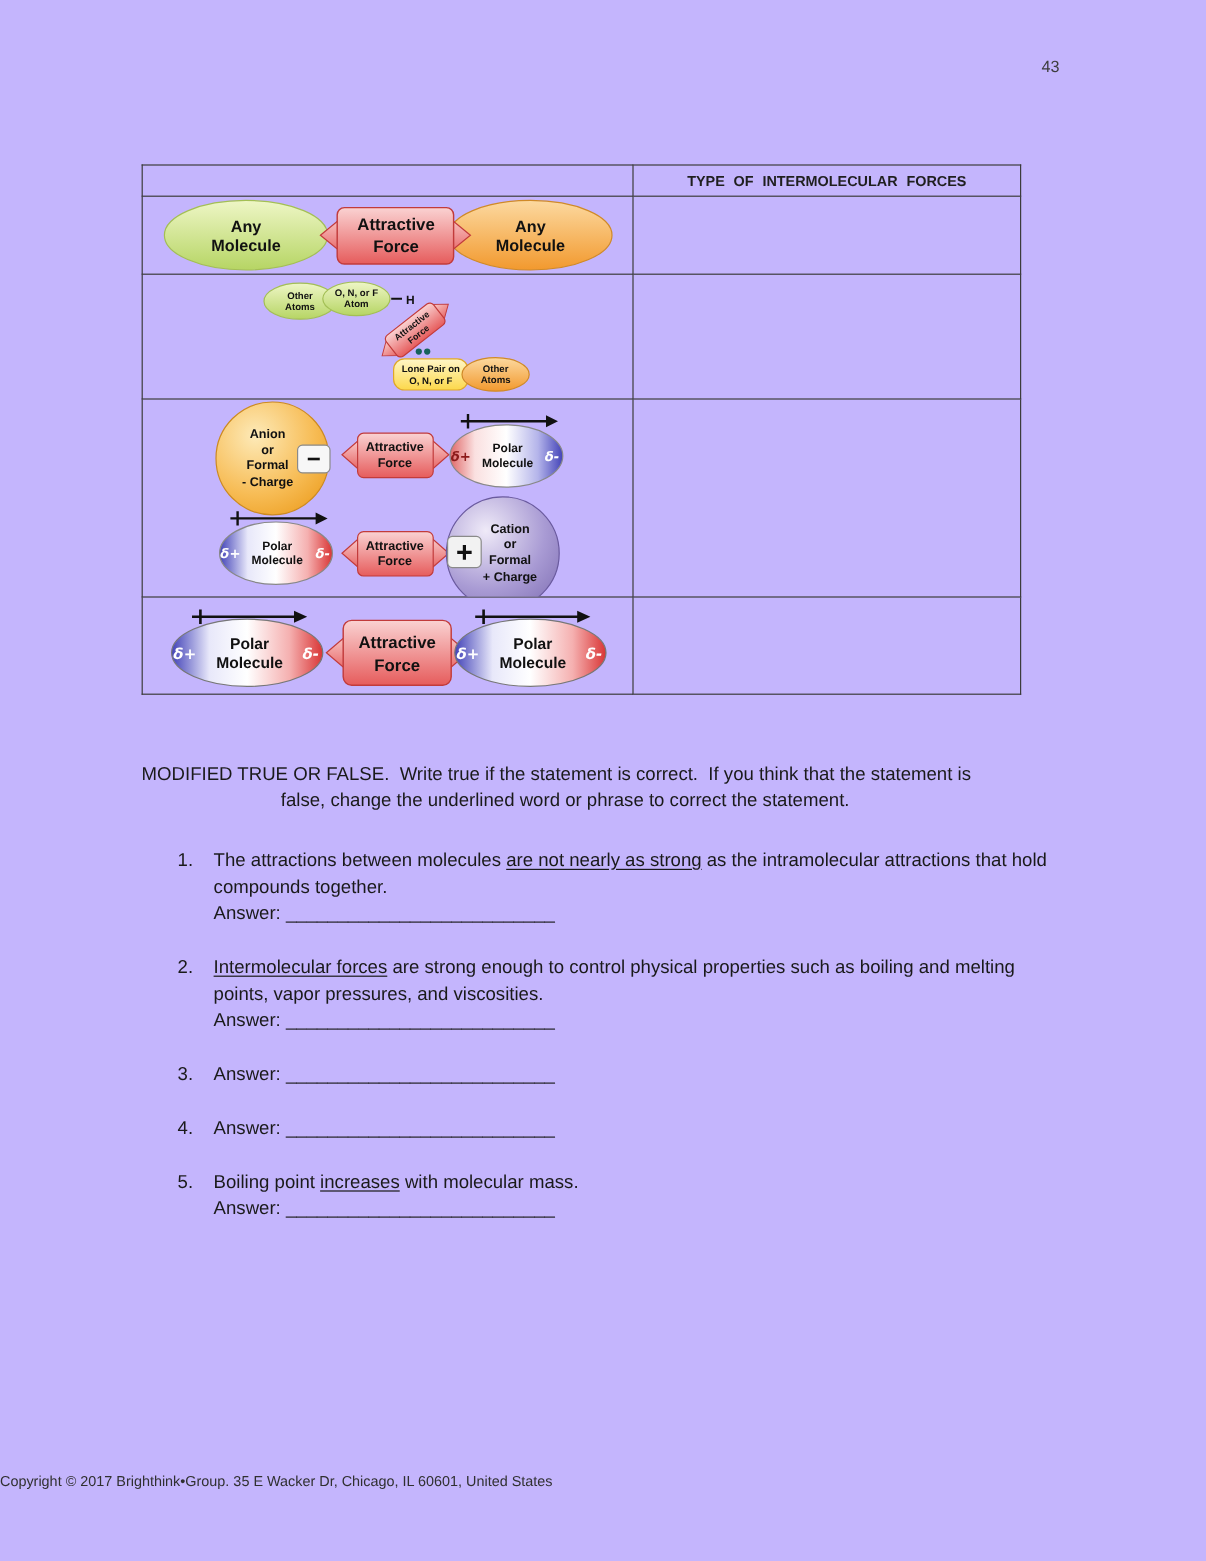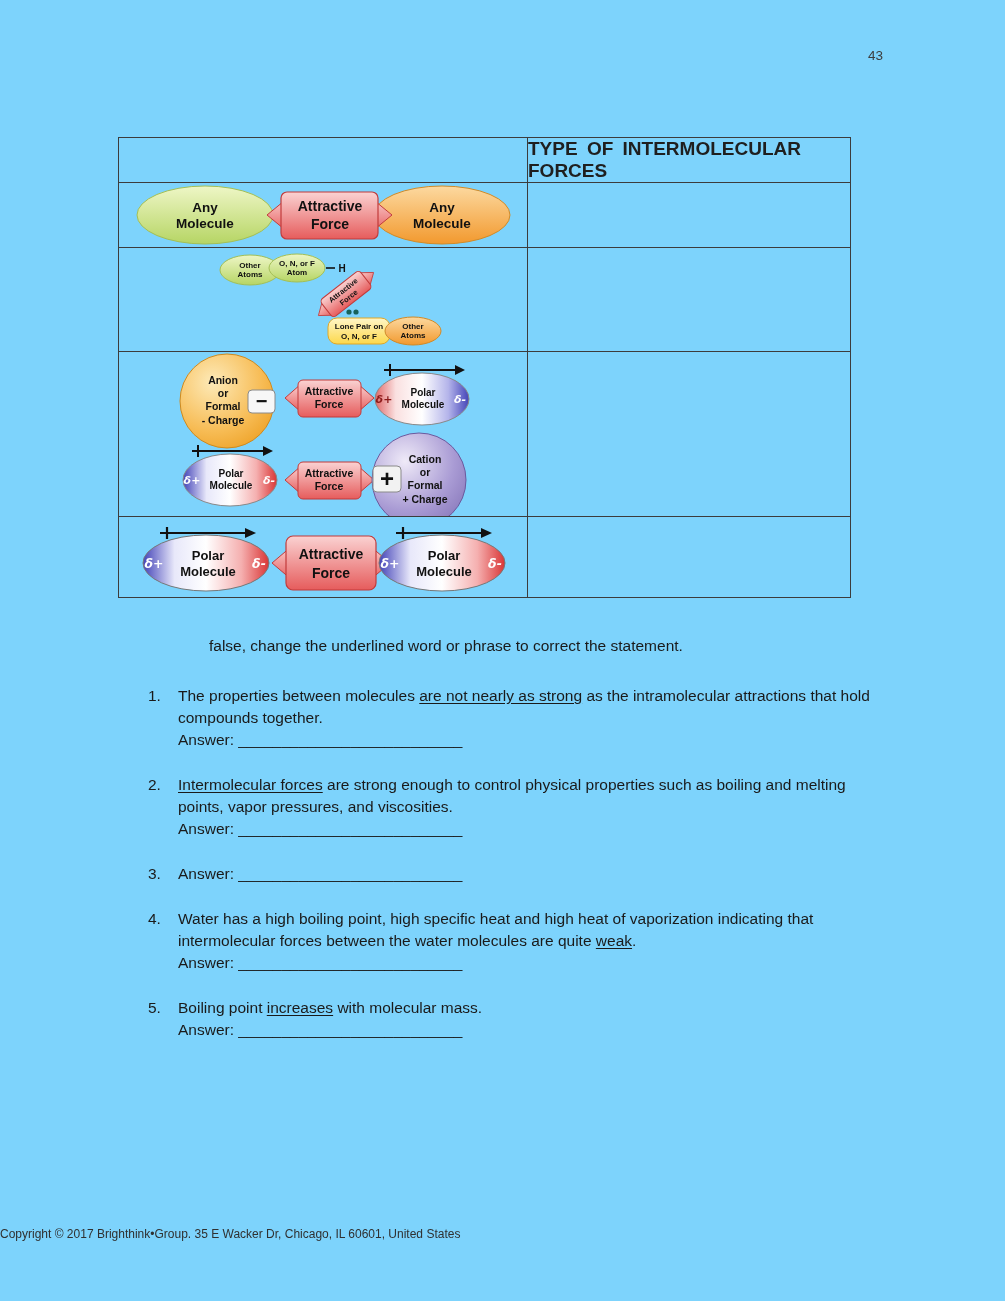--- a/index.html
+++ b/index.html
@@ -1,39 +1,39 @@
 <!DOCTYPE html>
 <html><head>
 <meta charset="utf-8">
 <style>
   * { margin:0; padding:0; box-sizing:border-box; }
   html,body { background:#ffffff; }
   body { font-family:"Liberation Sans", sans-serif; color:#1a1a1a; }
-  .page { position:relative; width:1005px; height:1301px; background:#7dd3fc; overflow:hidden; }
+  .page { position:relative; width:1005px; height:1301px; background:#c4b5fd; overflow:hidden; }
 
   .page-number { position:absolute; top:48px; left:868px; font-size:13.5px; color:#3d3d3d; }
 
   
   .imf-table { position:absolute; top:137px; left:118px; border-collapse:collapse; }
   .imf-table td { border:1px solid #3c3c3c; padding:0; vertical-align:middle; }
   .col-diagram { width:409px; text-align:center; }
   .col-type { width:323px; }
-  .header-cell { font-weight:bold; font-size:19px; text-align:left; word-spacing:4px; color:#1f1f1f; }
+  .header-cell { font-weight:bold; font-size:12px; text-align:center; word-spacing:4px; color:#1f1f1f; }
   .imf-table svg { display:block; margin:0 auto; }
 
   
   svg text { font-family:"Liberation Sans", sans-serif; }
   .dt { font-weight:bold; fill:#111; text-anchor:middle; }
   .di { font-family:"DejaVu Sans", sans-serif; font-style:italic; font-weight:bold; text-anchor:middle; }
 
   
   .exercise { position:absolute; top:635px; left:118px; width:760px; }
   .exercise-title { font-size:19.5px; font-weight:bold; color:#7030a0; margin-bottom:17px; }
   .instr { font-size:15.5px; line-height:22px; white-space:pre-wrap; color:#1a1a1a; }
-  .instr-l2 { margin-left:91px; }
+  .instr-l2 { margin-left:116px; }
   .questions { margin-top:28px; margin-left:30px; }
   .question { display:flex; margin-bottom:23px; }
   .qnum { width:30px; font-size:15.5px; line-height:22px; flex:0 0 30px; }
   .qbody { width:700px; }
   .qtext { font-size:15.5px; line-height:22px; }
   .u { text-decoration:underline; text-underline-offset:2px; }
   .answer-line { font-size:15.5px; line-height:22px; }
   .blank { letter-spacing:0; }
 
   .footer { position:absolute; top:1227px; left:0; width:100%; text-align:left; font-size:12px; color:#303030; }
@@ -238,28 +238,29 @@
           <text class="dt" font-size="13" x="324" y="58">Molecule</text>
           <text class="di" font-size="12.5" x="375" y="50" fill="#ffffff">δ-</text>
         </svg>
       </td>
       <td class="col-type"></td>
     </tr>
   </tbody>
     </table>
 
   <div class="exercise">
+    <div class="instr">MODIFIED TRUE OR FALSE.  Write true if the statement is correct.  If you think that the statement is</div>
     <div class="instr instr-l2">false, change the underlined word or phrase to correct the statement.</div>
 
     <div class="questions">
 
       <div class="question">
         <span class="qnum">1.</span>
         <div class="qbody">
-          <p class="qtext"><span>The properties between molecules </span><span class="u">are not nearly as strong</span><span> as the intramolecular attractions that hold compounds together.</span></p>
+          <p class="qtext"><span>The attractions between molecules </span><span class="u">are not nearly as strong</span><span> as the intramolecular attractions that hold compounds together.</span></p>
           <p class="answer-line"><span>Answer: </span><span class="blank">__________________________</span></p>
         </div>
       </div>
 
       <div class="question">
         <span class="qnum">2.</span>
         <div class="qbody">
           <p class="qtext"><span></span><span class="u">Intermolecular forces</span><span> are strong enough to control physical properties such as boiling and melting points, vapor pressures, and viscosities.</span></p>
           <p class="answer-line"><span>Answer: </span><span class="blank">__________________________</span></p>
         </div>
@@ -268,21 +269,20 @@
       <div class="question">
         <span class="qnum">3.</span>
         <div class="qbody">
           <p class="answer-line"><span>Answer: </span><span class="blank">__________________________</span></p>
         </div>
       </div>
 
       <div class="question">
         <span class="qnum">4.</span>
         <div class="qbody">
-          <p class="qtext"><span>Water has a high boiling point, high specific heat and high heat of vaporization indicating that intermolecular forces between the water molecules are quite </span><span class="u">weak</span><span>.</span></p>
           <p class="answer-line"><span>Answer: </span><span class="blank">__________________________</span></p>
         </div>
       </div>
 
       <div class="question">
         <span class="qnum">5.</span>
         <div class="qbody">
           <p class="qtext"><span>Boiling point </span><span class="u">increases</span><span> with molecular mass.</span></p>
           <p class="answer-line"><span>Answer: </span><span class="blank">__________________________</span></p>
         </div>

